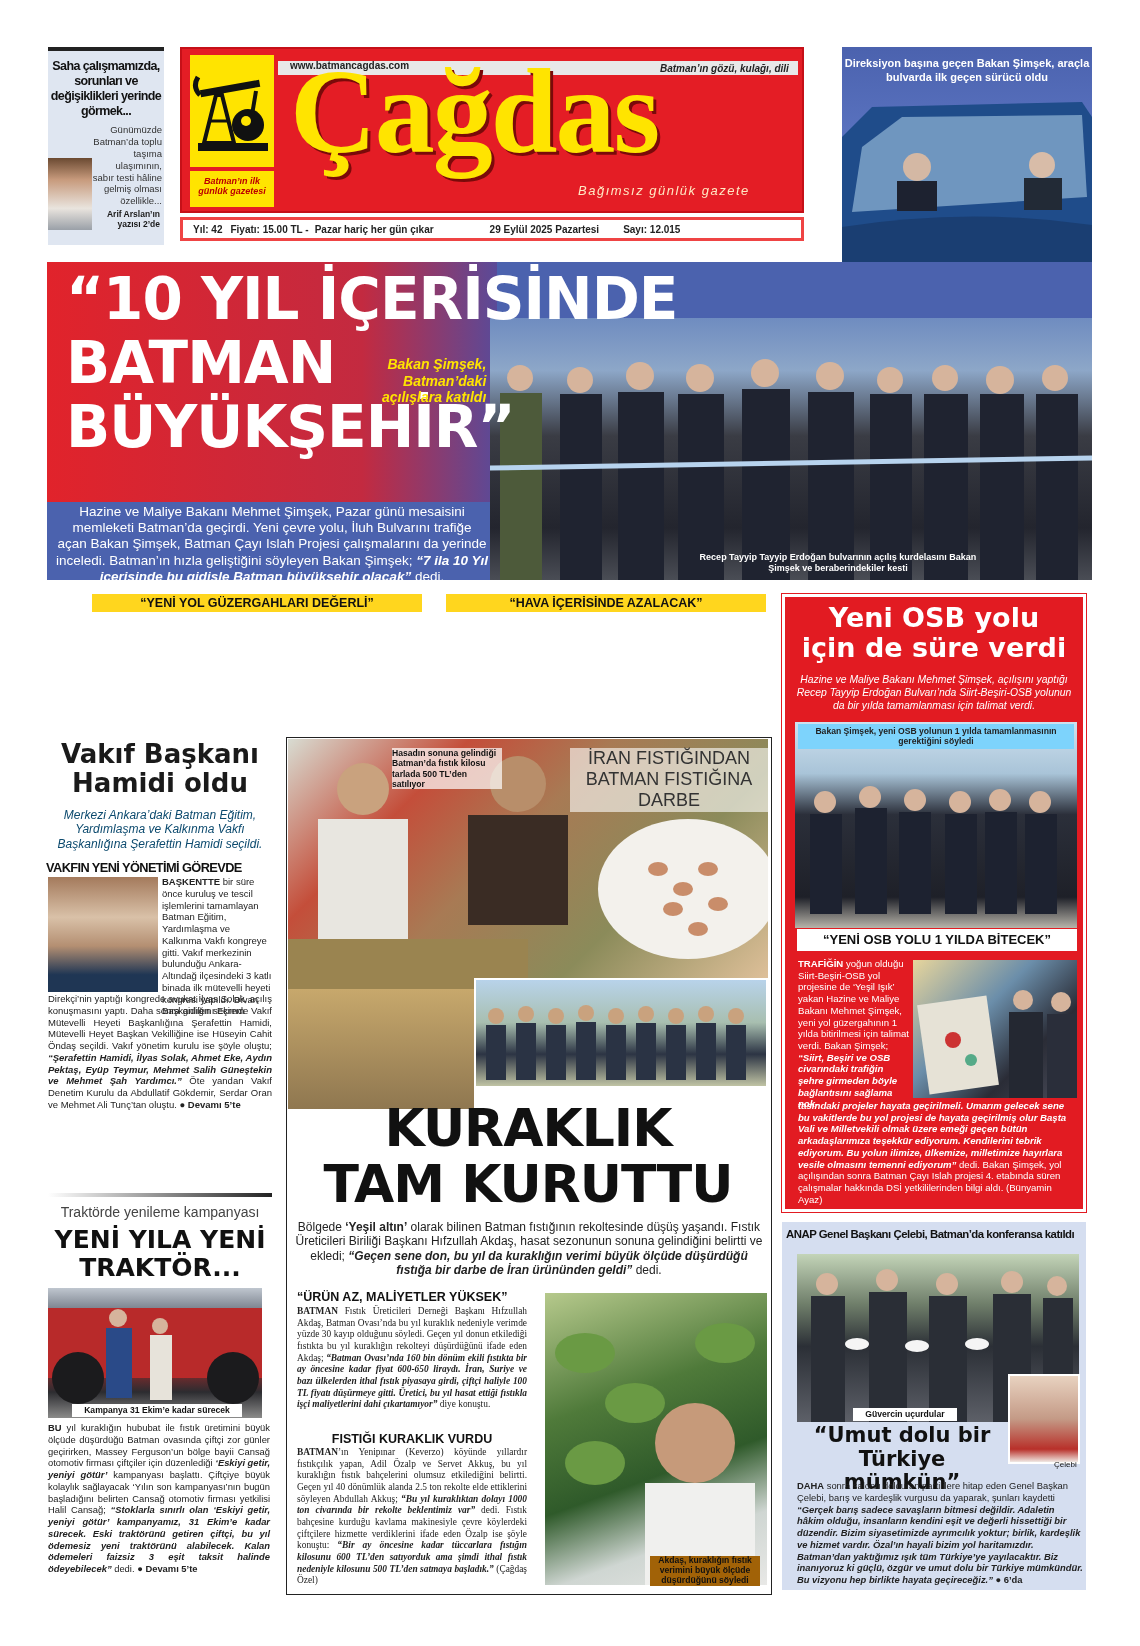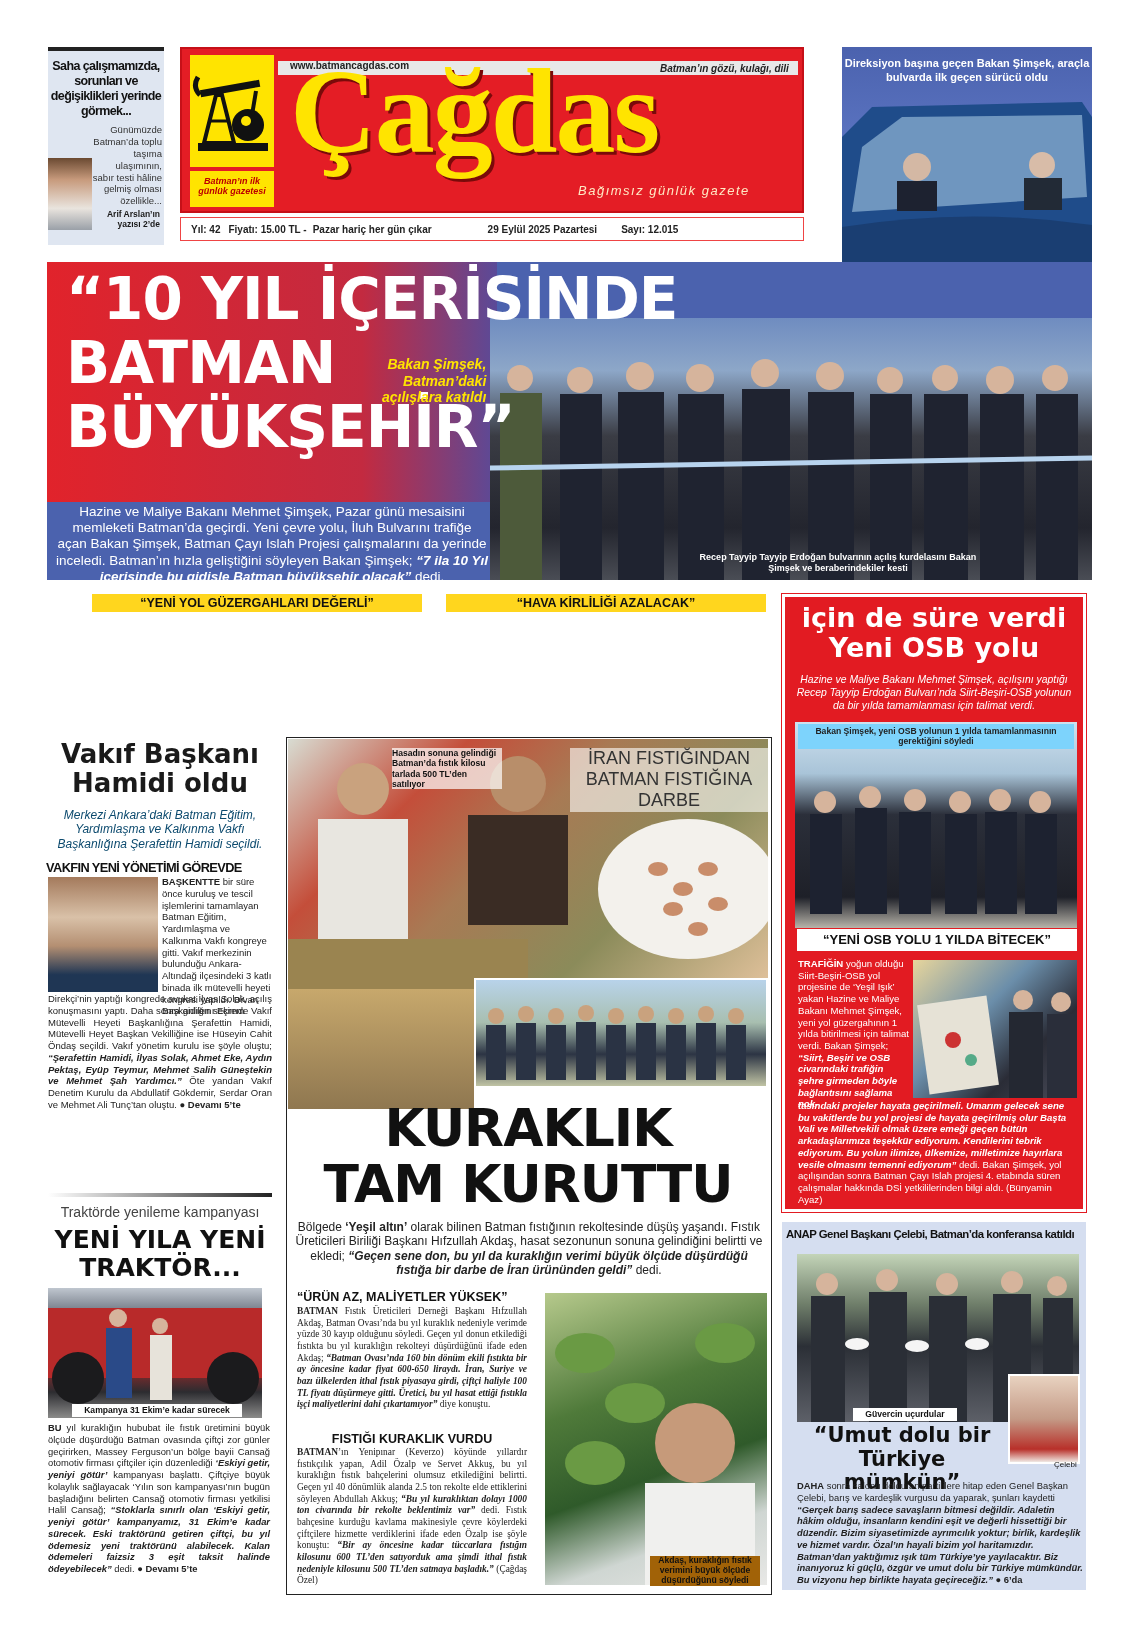--- a/index.html
+++ b/index.html
@@ -16,21 +16,21 @@
 #teaser .by{font-size:8.5px;font-weight:bold;text-align:right;padding-right:4px;margin-top:2px}
 
 #mast{left:180px;top:47px;width:624px;height:166px;background:#e41d25;border:2px solid #c61018}
 #logo-box{left:8px;top:6px;width:84px;height:112px;background:#ffe400}
 #logo-sub{left:8px;top:122px;width:84px;height:36px;background:#ffe400;font-size:9px;font-weight:bold;font-style:italic;color:#b00;text-align:center;line-height:1.15;padding-top:5px}
 #url-bar{left:96px;top:12px;width:520px;height:14px;background:#e8e8e8}
 #url{left:290px;top:60px;font-size:10px;font-weight:bold;color:#222}
 #slogan{left:660px;top:63px;font-size:10px;font-weight:bold;font-style:italic;color:#222}
 #brand{left:290px;top:52px;font-family:"Liberation Serif",serif;font-size:120px;font-weight:bold;color:#ffe400;letter-spacing:-2px;text-shadow:3px 3px 0 #7a0a0a;line-height:1}
 #tagline{left:578px;top:183px;font-size:13px;font-style:italic;letter-spacing:1.5px;color:#ffe9c4}
-#infobar{left:180px;top:217px;width:624px;height:24px;border:1px solid #ef4444;font-size:10px;font-weight:bold;color:#222;display:flex;align-items:center;padding-left:10px;gap:14px}
+#infobar{left:180px;top:217px;width:624px;height:24px;border:3px solid #ef4444;font-size:10px;font-weight:bold;color:#222;display:flex;align-items:center;padding-left:10px;gap:14px}
 
 #car{left:842px;top:47px;width:250px;height:310px;background:linear-gradient(180deg,#4b62ae 0%,#5a73c0 30%,#2a4c86 60%,#1a3a6a 100%)}
 #car-cap{left:842px;top:57px;width:250px;text-align:center;font-size:11px;font-weight:bold;color:#fff;line-height:1.25}
 
 #hero{left:47px;top:262px;width:1045px;height:318px;background:#4b62ae}
 #hero-red{left:47px;top:262px;width:450px;height:240px;background:linear-gradient(90deg,#e1232b 0%,#c32a40 70%,#5a4a98 100%)}
 #hero-photo{left:490px;top:318px;width:602px;height:262px;background:linear-gradient(180deg,#6f8cc0 0%,#8da7c8 20%,#3a3c44 45%,#23252e 80%,#4a4d55 100%)}
 #hero-title{left:66px;top:268px;font-family:"DejaVu Sans",sans-serif;font-weight:bold;color:#fff;font-size:58px;line-height:1.1;letter-spacing:-1px}
 #hero-aside{left:382px;top:356px;font-size:14px;font-weight:bold;color:#ffe400;font-style:italic;line-height:1.18;text-align:right;font-family:"Liberation Sans Narrow","Liberation Sans",sans-serif}
 #hero-lead{left:56px;top:504px;width:432px;font-size:13.5px;color:#fff;text-align:center;line-height:1.2}
@@ -182,27 +182,27 @@
 <div id="hero-aside" class="abs">
   <div>Bakan Şimşek,</div>
   <div>Batman’daki</div>
   <div>açılışlara katıldı</div>
 </div>
 <p id="hero-lead" class="abs"><span>Hazine ve Maliye Bakanı Mehmet Şimşek, Pazar günü mesaisini memleketi Batman’da geçirdi. Yeni çevre yolu, İluh Bulvarını trafiğe açan Bakan Şimşek,  Batman Çayı Islah Projesi çalışmalarını da yerinde inceledi. Batman’ın hızla geliştiğini söyleyen Bakan Şimşek; </span><b><i>“7 ila 10 Yıl içerisinde bu gidişle Batman büyükşehir olacak”</i></b><span> dedi.</span></p>
 <p id="hero-cap" class="abs">Recep Tayyip Tayyip Erdoğan bulvarının açılış kurdelasını Bakan Şimşek ve beraberindekiler kesti</p>
 
 <div class="yhead" style="left:92px;top:594px;width:330px">“YENİ YOL GÜZERGAHLARI DEĞERLİ”</div>
 <p class="bluetx" style="left:60px;top:616px;width:354px"><b>BERABERİNDE</b><span> AK Parti Milletvekili Ferhat Nasıroğlu, Bakan Yardımcısı Zekeriya Kaya ile birlikte memleketi Batman’da dün bir dizi açılış ve incelemelerde bulunan Hazine ve Maliye Bakanı Mehmet Şimşek, önemli mesajlar verdi. Vali Ekrem Canalp, AK Parti, MHP ve HÜDA-PAR İl Başkanları, bazı ilçe Belediye Başkanları ile İl yöneticilerinin karşıladığı Bakan Şimşek, Batman’ın 7-10 Yıl içerisinde </span><b><i>‘büyükşehir’</i></b><span> olacağını söyledi. Bakan Şimşek, Batman’ın inşa halinde ve planlama evresinde olan OSB’lerle geliştiğini belirterek; </span><b><i>“Kalkınan Batman’a yeni yollar da çok değerli. Yeni bulvarlarda, trafik daha iyi akacak”</i></b><span> diye konuştu.</span></p>
-<div class="yhead" style="left:446px;top:594px;width:320px">“HAVA KİRLİLİĞİ AZALACAK”</div>
+<div class="yhead" style="left:446px;top:594px;width:320px">“HAVA İÇERİSİNDE AZALACAK”</div>
 <p class="bluetx" style="left:420px;top:616px;width:344px"><b>BAKAN</b><span> Şimşek, şöyle devam etti: </span><b><i>“Alt yapı şehir çok önemli bir bileşen. Recep Tayyip Erdoğan Bulvarı, o anlamda çok değerli. Çünkü şehir trafiğine girmeden özellikle Kozluk, Van ve Bitlis’ten gelecek bütün ağır tonajlı araçlar, doğrudan Diyarbakır yoluna bağlanabilecek. Böylece tabii ki hava kirliliği azaltılmış olacak, trafik daha iyi akacak. Yakıttan da tasarruf sağlanacak. 4-5 Kilometrelik bir yol bunda ne var diyebilirsiniz ama İl’imiz için oldukça gerekli. Bu bulvar, şehir merkezi için çok değerli.”</i></b><span> Açılıştan sonra direksiyon başına geçen Bakan Şimşek, yanında Vali Canalp ve Milletvekili Nasıroğlu ile birlikte güzergahta ilk geçişi yaptı. (Altan Ayaz)</span></p>
 
 <div id="osb" class="abs"></div>
 <div id="osb-title" class="abs">
+  <div>Yeni OSB yolu</div>
   <div>için de süre verdi</div>
-  <div>Yeni OSB yolu</div>
 </div>
 <p id="osb-lead" class="abs">Hazine ve Maliye Bakanı Mehmet Şimşek, açılışını yaptığı Recep Tayyip Erdoğan Bulvarı’nda Siirt-Beşiri-OSB yolunun da bir yılda tamamlanması için talimat verdi.</p>
 <div id="osb-photo" class="photo">
   <svg width="282" height="206" viewBox="0 0 282 206">
       <g fill="#d6b49c">
         <circle cx="30" cy="80" r="11"></circle>
         <circle cx="75" cy="75" r="11"></circle>
         <circle cx="120" cy="78" r="11"></circle>
         <circle cx="165" cy="80" r="11"></circle>
         <circle cx="205" cy="78" r="11"></circle>

